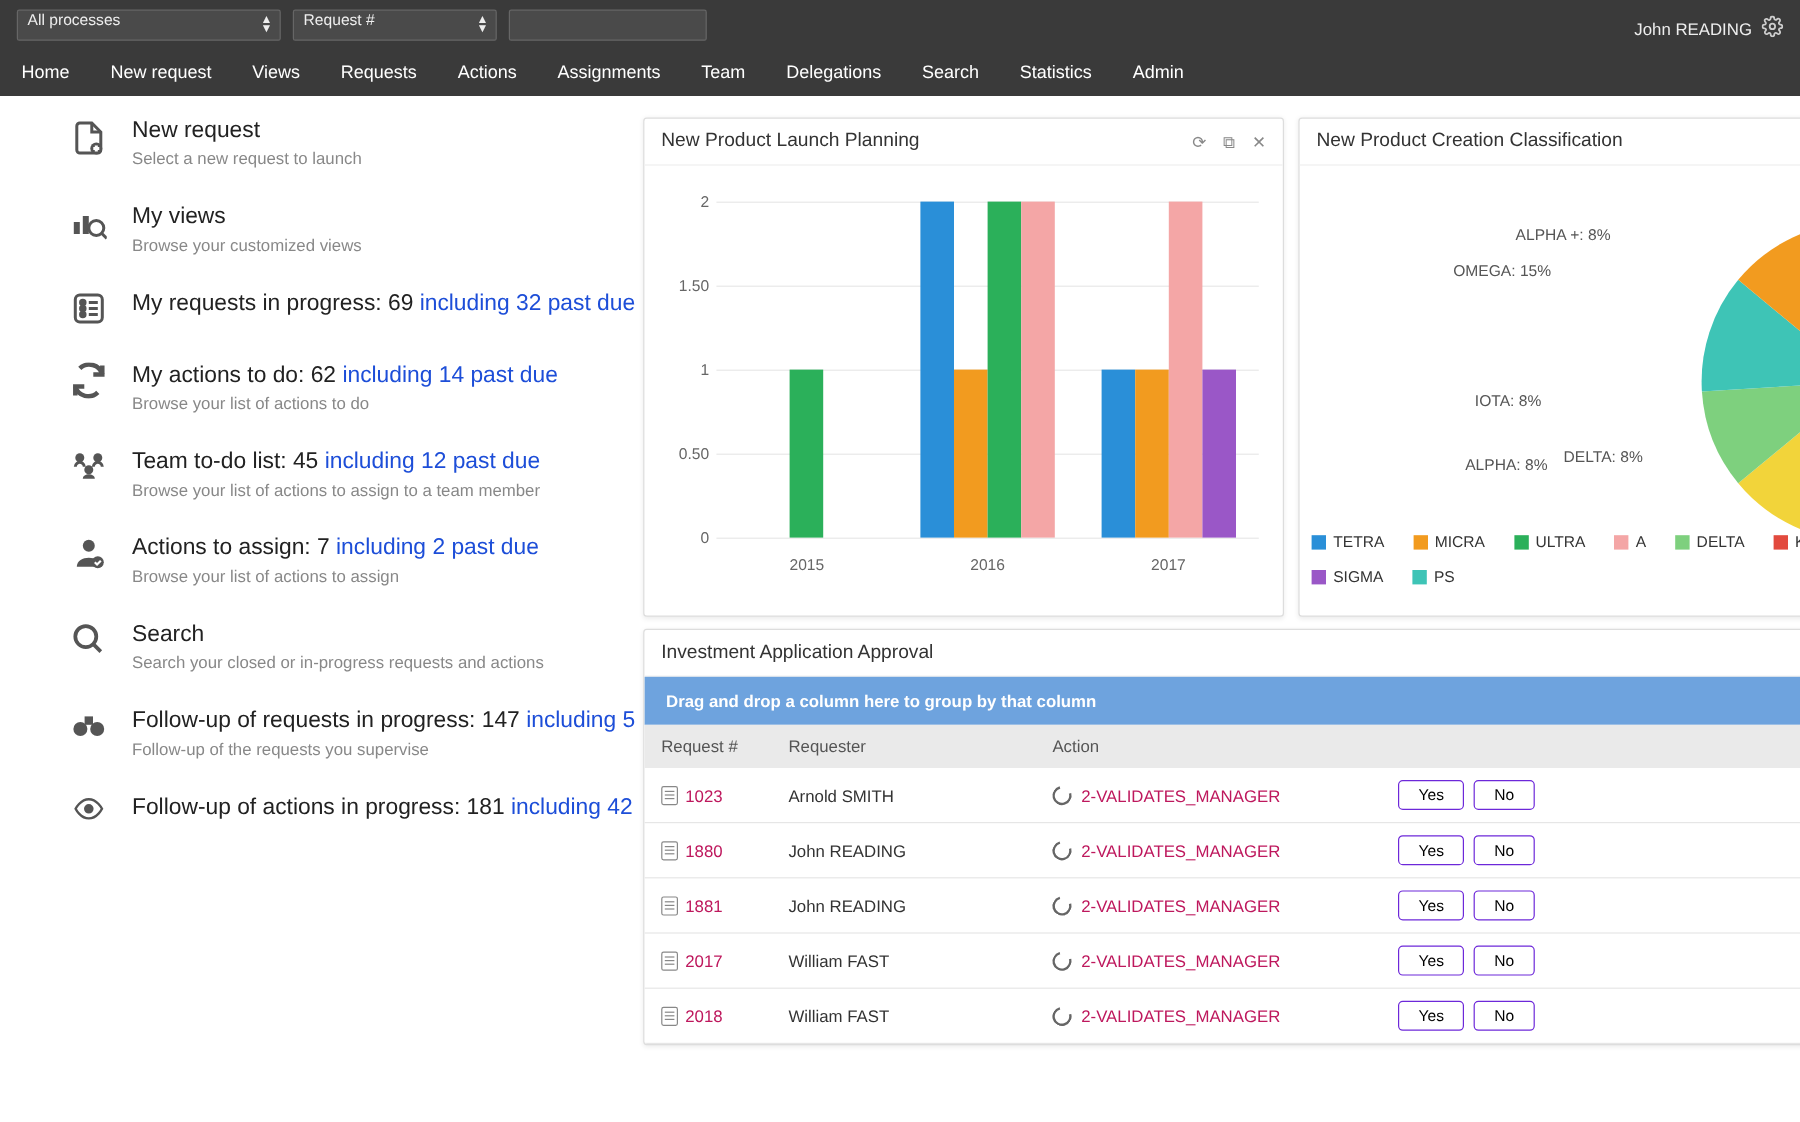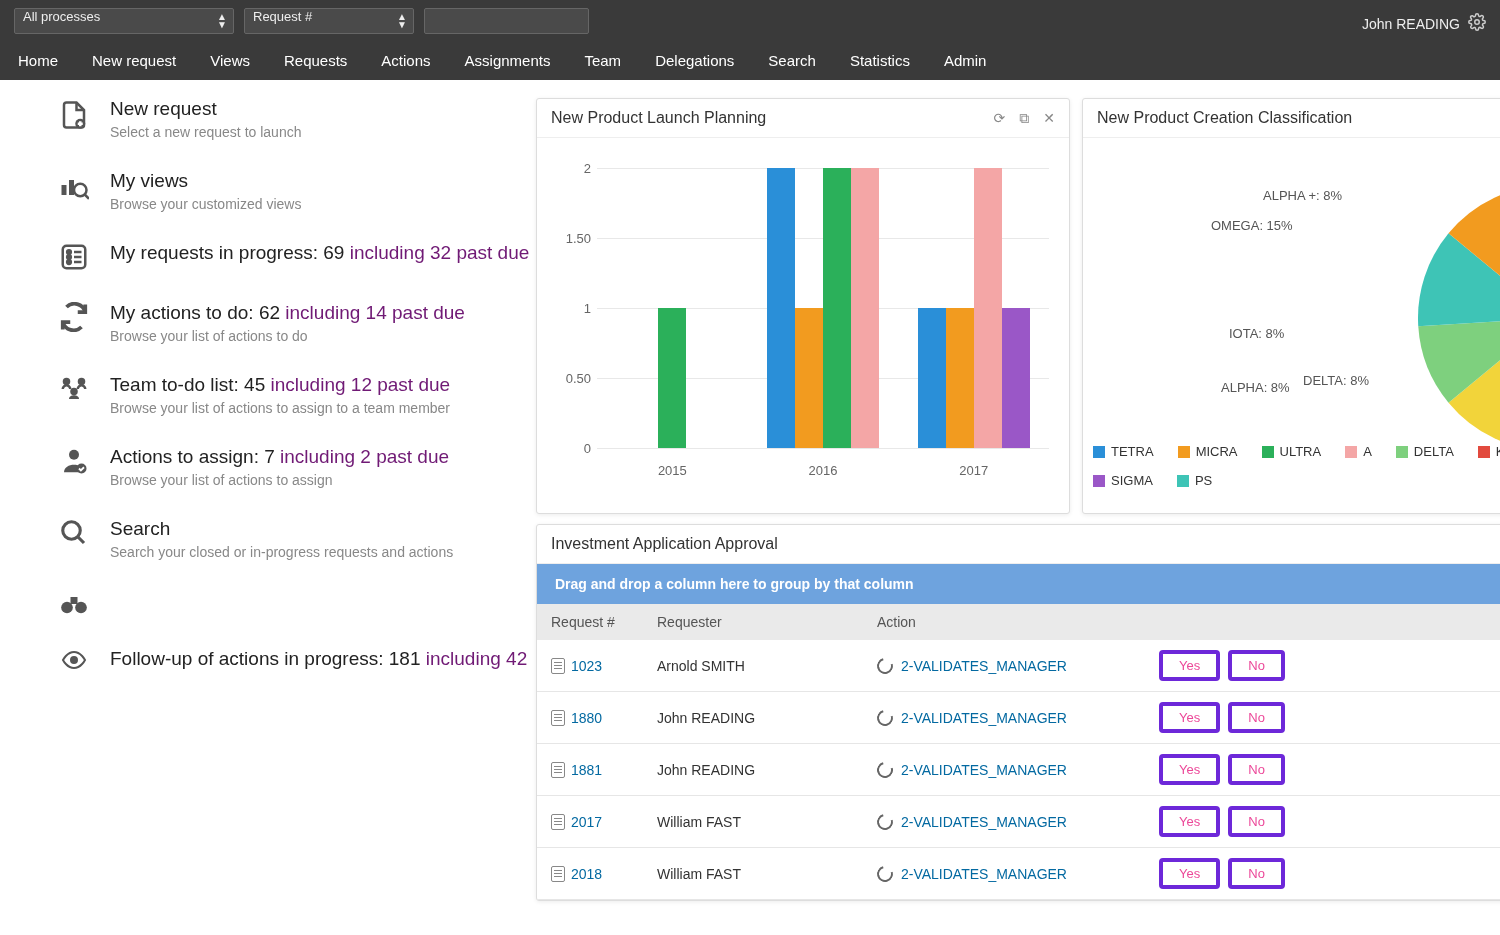--- a/index.html
+++ b/index.html
@@ -19,21 +19,21 @@
 
 .main { display: flex; padding-top: 18px; }
 .left { width: 530px; padding: 0 0 0 58px; }
 .lastvisit { font-size: 14px; color: #777; margin-bottom: 36px; display: flex; align-items: center; }
 .saveview { color: #1976d2; margin-left: 46px; cursor: pointer; font-size: 14px; }
 
 .tile { display: flex; gap: 20px; margin-bottom: 30px; cursor: pointer; }
 .tile-icon { width: 32px; display: flex; align-items: flex-start; justify-content: center; color: #555; flex-shrink: 0; }
 .tile-title { font-size: 19px; color: #222; margin-bottom: 4px; }
 .tile-sub { font-size: 14px; color: #888; }
-.pastdue { color: #701a75; }
+.pastdue { color: #1d4ed8; }
 
 .right { flex: 1; position: relative; }
 
 
 .panel { background: #fff; border: 1px solid #ddd; border-radius: 3px; box-shadow: 0 1px 4px rgba(0,0,0,0.08); overflow: hidden; }
 .panel-hdr { display: flex; align-items: center; padding: 10px 14px; border-bottom: 1px solid #eee; font-size: 16px; color: #333; }
 .panel-hdr .actions { margin-left: auto; display: flex; gap: 14px; color: #888; cursor: pointer; font-size: 14px; }
 
 .chart-panel { position: absolute; left: 6px; top: 0; width: 534px; height: 416px; }
 .pie-panel { position: absolute; left: 552px; top: 0; width: 470px; height: 416px; }
@@ -60,22 +60,22 @@
 
 .table-body { padding: 0; }
 .groupbar { background: #6ea3de; color: #fff; padding: 12px 18px; font-size: 14px; font-weight: bold; }
 .thead { display: flex; background: #eaeaea; padding: 10px 0; font-size: 14px; color: #555; }
 .trow { display: flex; padding: 10px 0; border-bottom: 1px solid #e6e6e6; font-size: 14px; align-items: center; }
 .col-req { width: 120px; padding-left: 14px; display: flex; align-items: center; gap: 6px; }
 .col-reqr { width: 220px; }
 .col-act { width: 260px; display: flex; align-items: center; gap: 8px; }
 .col-btns { width: 170px; display: flex; gap: 8px; justify-content: center; }
 .col-inv { flex: 1; text-align: right; padding-right: 10px; }
-.link { color: #0369a1; cursor: pointer; }
-.btn { border: 4px solid #6d28d9; background: #fff; color: #ec4899; border-radius: 4px; padding: 4px 16px; font-size: 13px; cursor: pointer; }
+.link { color: #be185d; cursor: pointer; }
+.btn { border: 1px solid #6d28d9; background: #fff; color: #000000; border-radius: 4px; padding: 4px 16px; font-size: 13px; cursor: pointer; }
 .doc-icon { width: 14px; height: 16px; border: 1px solid #888; border-radius: 2px; position: relative; display: inline-block; }
 .doc-icon::before { content: ''; position: absolute; left: 2px; right: 2px; top: 3px; height: 1px; background: #888; box-shadow: 0 3px 0 #888, 0 6px 0 #888; }
 .cycle { display: inline-block; width: 16px; height: 16px; border: 2px solid #666; border-radius: 50%; border-top-color: transparent; transform: rotate(30deg); }
 
 </style>
 </head>
 <body>
 
 <div class="topbar">
   <div class="select">
@@ -222,20 +222,24 @@
     </div>
 
     <div class="tile">
       <div class="tile-icon">
           <svg width="32" height="28" viewBox="0 0 24 24" fill="#555">
             <circle cx="6" cy="15" r="5"></circle>
             <circle cx="18" cy="15" r="5"></circle>
             <rect x="9" y="6" width="6" height="6"></rect>
           </svg>
         </div>
+      <div>
+        <div class="tile-title"><span>Follow-up of requests in progress: 147 </span><span class="pastdue">including 5</span></div>
+        <div class="tile-sub">Follow-up of the requests you supervise</div>
+      </div>
     </div>
 
     <div class="tile">
       <div class="tile-icon">
           <svg width="32" height="24" viewBox="0 0 24 24" fill="none" stroke="#555" stroke-width="2">
             <path d="M1 12s4-8 11-8 11 8 11 8-4 8-11 8-11-8-11-8z"></path>
             <circle cx="12" cy="12" r="3" fill="#555"></circle>
           </svg>
         </div>
       <div>

